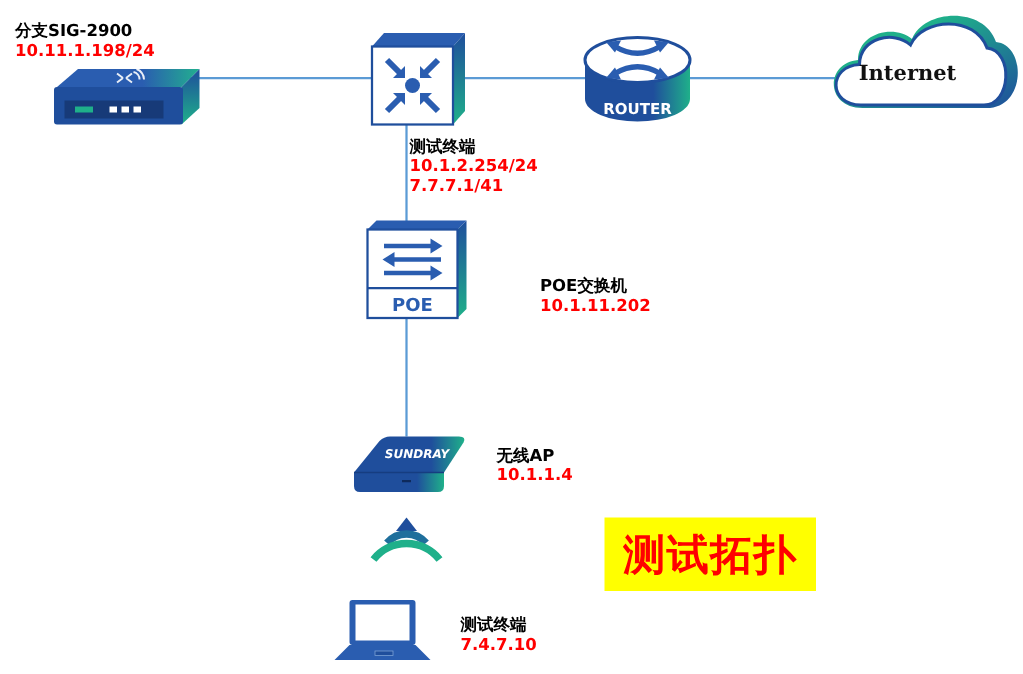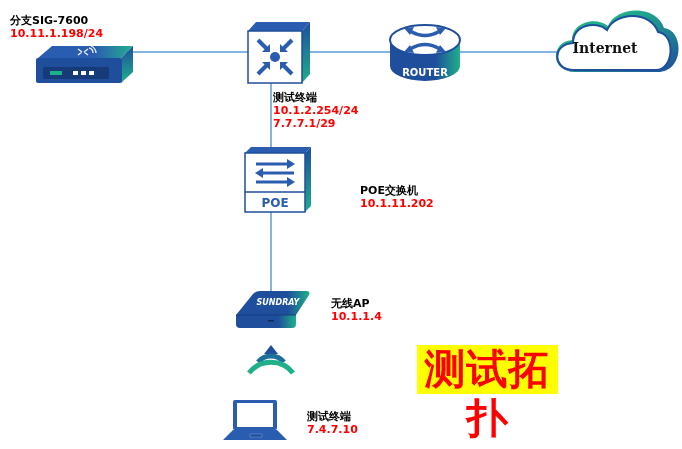--- a/index.html
+++ b/index.html
@@ -3,23 +3,23 @@
   <meta charset="utf-8">
   <style>
     html, body { margin: 0; padding: 0; background: #ffffff; }
     body { width: 682px; height: 449px; position: relative; overflow: hidden;
            font-family: "DejaVu Sans", "Liberation Sans", sans-serif; }
     #canvas { position: absolute; left: 0; top: 0; width: 682px; height: 449px; }
     .lbl { position: absolute; font-weight: bold; font-size: 11px; line-height: 13px; white-space: nowrap; }
     .lbl .name { color: #000000; }
     .lbl .ip { color: #ff0000; display: block; }
     .banner { position: absolute; left: 403px; top: 345px; width: 141px; height: 49px;
-              background: #ffff00; color: #ff0000; font-weight: bold; font-size: 41px;
+              background: #ffff00; color: #ff0000; font-weight: bold; font-size: 28px;
               line-height: 49px; text-align: center; letter-spacing: 1px;
-              font-family: "DejaVu Sans", sans-serif; margin-left: 14px; }
+              font-family: "DejaVu Sans", sans-serif; }
   </style>
 </head>
 <body>
 
 <svg id="canvas" viewBox="0 0 682 449" xmlns="http://www.w3.org/2000/svg">
   <defs>
     <linearGradient id="gBlueTeal" x1="0" y1="0" x2="1" y2="1">
       <stop offset="0" stop-color="#1f4e9c"></stop>
       <stop offset="0.55" stop-color="#1f4e9c"></stop>
       <stop offset="1" stop-color="#1fb08a"></stop>
@@ -148,28 +148,28 @@
 
   <g>
     <rect x="233" y="400" width="44" height="30" rx="2" fill="#2a5db0"></rect>
     <rect x="237" y="403" width="36" height="24" fill="#ffffff"></rect>
     <polygon points="233,430 277,430 287,440 223,440" fill="#2a5db0"></polygon>
     <rect x="250" y="434" width="12" height="3" fill="#1f4e9c" stroke="#7fa5d8" stroke-width="0.5"></rect>
   </g>
 </svg>
 
 <div class="lbl" style="left:10px; top:14px;">
-  <span class="name">分支SIG-7600</span>
+  <span class="name">分支SIG-2900</span>
   <span class="ip">10.11.1.198/24</span>
 </div>
 
 <div class="lbl" style="left:273px; top:91px;">
   <span class="name">测试终端</span>
   <span class="ip">10.1.2.254/24</span>
-  <span class="ip">7.7.7.1/29</span>
+  <span class="ip">7.7.7.1/41</span>
 </div>
 
 <div class="lbl" style="left:318px; top:184px;margin-left:42px;">
   <span class="name">POE交换机</span>
   <span class="ip">10.1.11.202</span>
 </div>
 
 <div class="lbl" style="left:331px; top:297px;">
   <span class="name">无线AP</span>
   <span class="ip">10.1.1.4</span>

